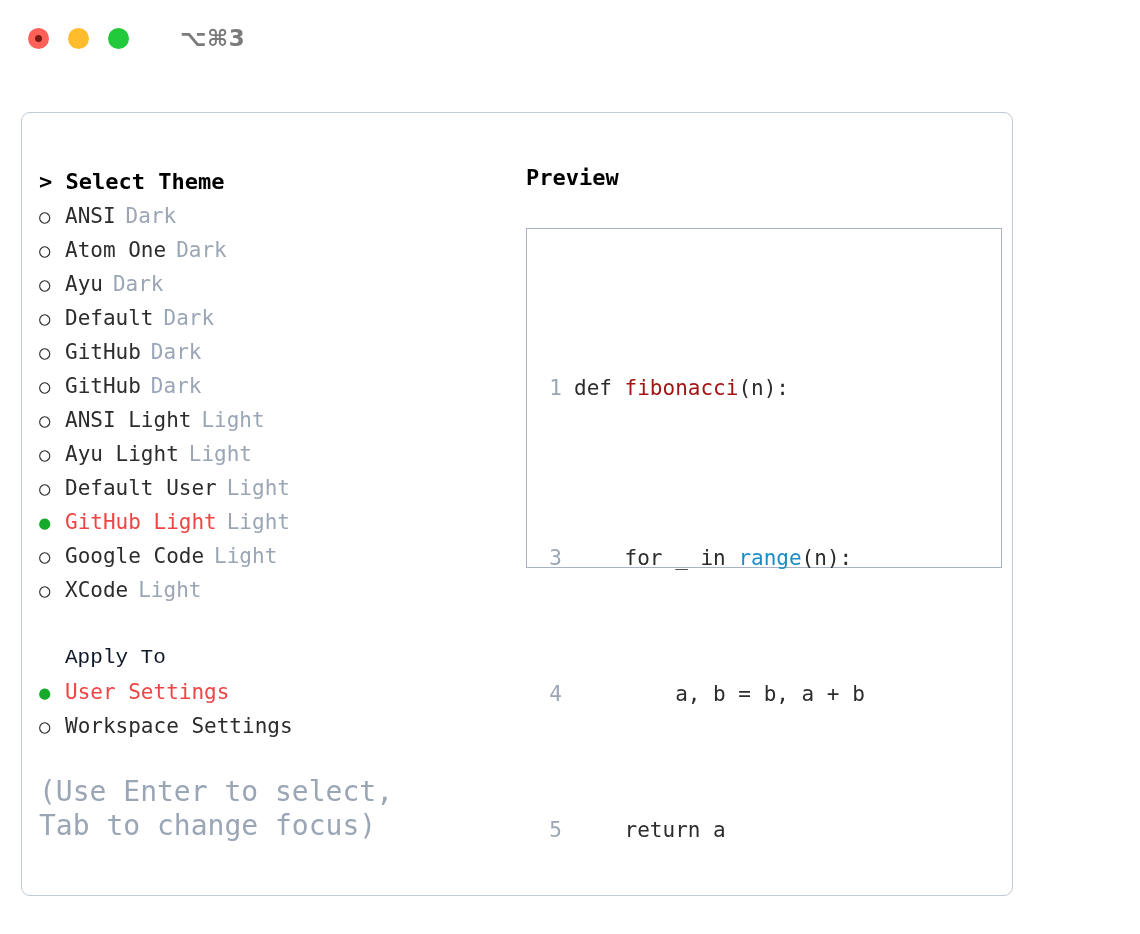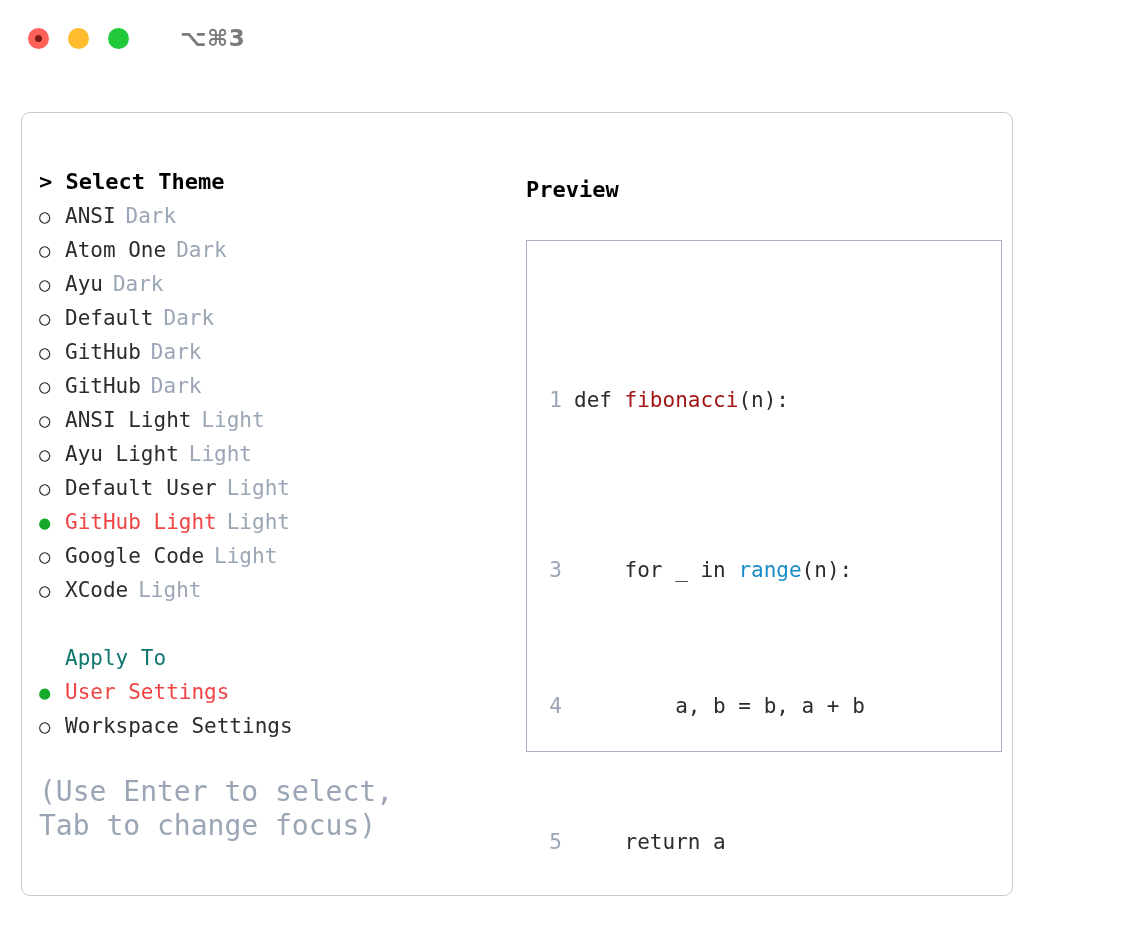--- a/index.html
+++ b/index.html
@@ -115,50 +115,51 @@
   .opt.selected .opt-label { color: #ef4444; }
   .opt .tag {
     color: #9aa5b5;
     margin-left: 10px;
   }
   .subhead {
     display: flex;
     align-items: baseline;
     font-size: 21px;
     line-height: 34px;
-    color: #0f766e;
+    color: #0f172a;
     white-space: pre;
+    font-family: Liberation Mono, monospace;
   }
   .subhead .marker { width: 26px; display: inline-block; flex: none; }
   .spacer-row { height: 34px; }
   .hint {
     margin-top: 32px;
     font-size: 28px;
     line-height: 34px;
     color: #9aa5b5;
     width: 400px;
   }
   
   .right {
     position: absolute;
     left: 479px;
-    top: 60px;
+    top: 48px;
     width: 500px;
     padding-left: 25px;
   }
   .preview-title {
     font-size: 22px;
     font-weight: bold;
     color: #000000;
     line-height: 34px;
   }
   .preview-box {
     margin-top: 33px;
     width: 476px;
-    height: 512px;
+    height: 340px;
     border: 1px solid #a8b4c4;
     background: #ffffff;
     box-sizing: border-box;
     position: relative;
   }
   .code {
     position: absolute;
     left: 13px;
     top: 40px;
     font-size: 21px;

